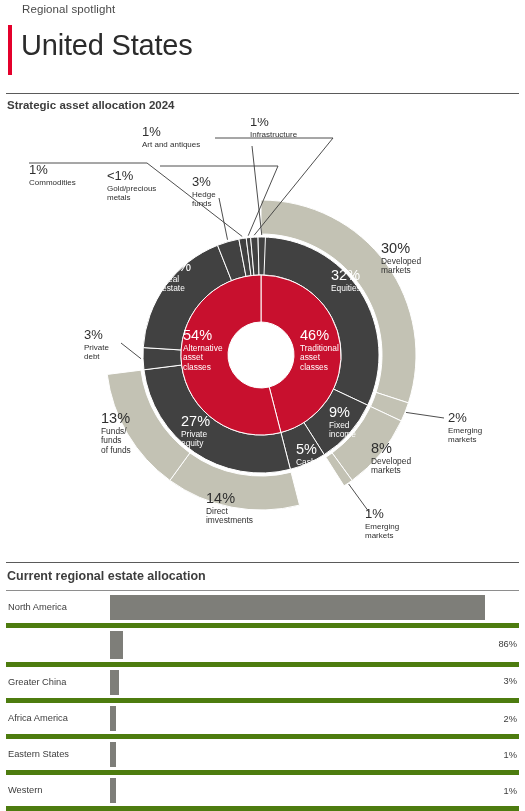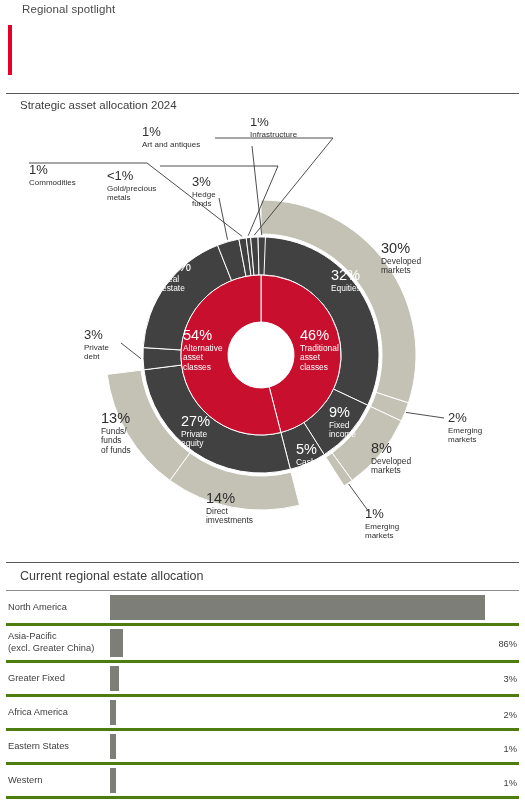--- a/index.html
+++ b/index.html
@@ -61,23 +61,24 @@
   }
   .rule-thin {
     position: absolute;
     left: 6px;
     width: 513px;
     height: 1px;
     background: #8e8e8e;
   }
   .section-title {
     position: absolute;
-    left: 20px;
+    left: 7px;
     font-size: 11.5px;
     color: #3d3d3d;
+    font-weight: bold;
   }
   #sec1-rule { top: 93px; }
   #sec1-title { top: 99px; }
 
   #sec2-rule-top { top: 562px; }
   #sec2-title { top: 569px; font-size: 12.5px; }
   #sec2-rule-bot { top: 590px; }
 
   
   #chart-wrap {
@@ -91,21 +92,21 @@
 
   
   #region-table {
     position: absolute;
     left: 0;
     top: 592px;
     width: 525px;
   }
   .region-row {
     position: relative;
-    border-bottom: 3px solid #4d7c0f;
+    border-bottom: 5px solid #4d7c0f;
     margin: 0 6px;
     height: 31px;
   }
   .region-row.tall { height: 34px; }
   .region-name {
     position: absolute;
     left: 2px;
     top: 50%;
     transform: translateY(-50%);
     font-size: 9.3px;
@@ -136,20 +137,21 @@
     color: #3d3d3d;
     margin-top: 36px;
   }
 </style>
 </head>
 <body>
 
 <div id="header">
   <div id="accent-bar"></div>
   <div id="kicker">Regional spotlight</div>
+  <div id="page-title">United States</div>
 </div>
 
 <div class="rule-strong" id="sec1-rule"></div>
 <div class="section-title" id="sec1-title">Strategic asset allocation 2024</div>
 
 <div id="chart-wrap">
   <svg id="sunburst" width="525" height="440" viewBox="0 0 525 440">
     <g id="ring-outer">
         <path d="M261,82 A155,155 0 0 1 408.4137600257488,284.89763412811686 L376.07783847171356,274.39105631936866 A121,121 0 0 0 261,116 Z" fill="#c3c2b4" stroke="#ffffff" stroke-width="1"></path>
         <path d="M408.4137600257488,284.89763412811686 A155,155 0 0 1 401.24819313223304,302.99579019258624 L370.48407334838834,288.5192942793738 A121,121 0 0 0 376.07783847171356,274.39105631936866 Z" fill="#c3c2b4" stroke="#ffffff" stroke-width="1"></path>
@@ -289,29 +291,27 @@
 
 <div id="region-table">
     <div class="region-row">
       <div class="region-name">North America</div>
       <div class="region-track">
         <div class="region-bar" style="width: 100%;"></div>
       </div>
       <div class="region-pct">86%</div>
     </div>
     <div class="region-row tall">
-      <div class="region-name">Asia-Pacific
-(excl. Greater China)</div>
       <div class="region-track">
         <div class="region-bar" style="width: 3.48837%;"></div>
       </div>
       <div class="region-pct">3%</div>
     </div>
     <div class="region-row">
-      <div class="region-name">Greater Fixed</div>
+      <div class="region-name">Greater China</div>
       <div class="region-track">
         <div class="region-bar" style="width: 2.32558%;"></div>
       </div>
       <div class="region-pct">2%</div>
     </div>
     <div class="region-row">
       <div class="region-name">Africa America</div>
       <div class="region-track">
         <div class="region-bar" style="width: 1.6%;"></div>
       </div>

